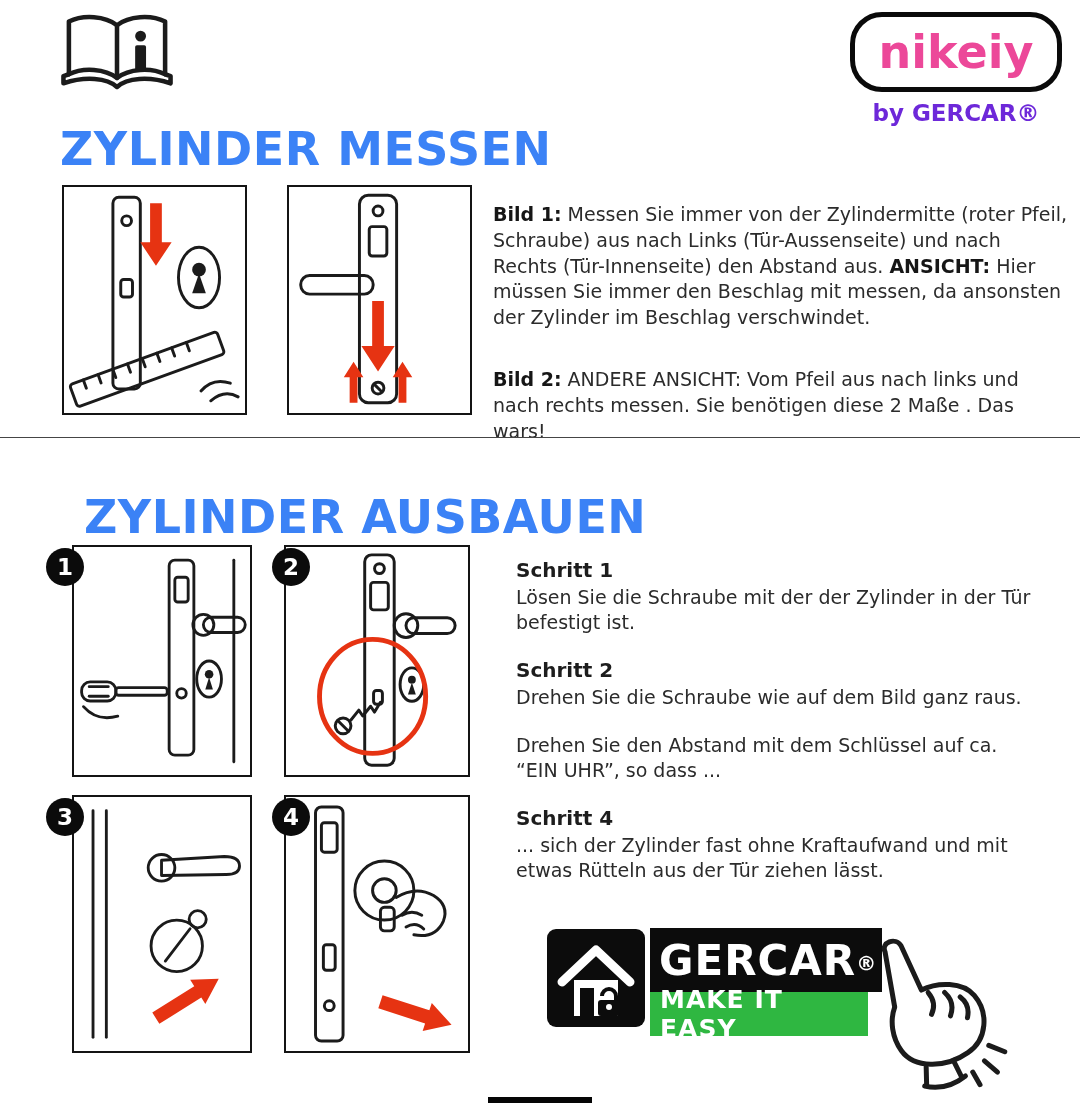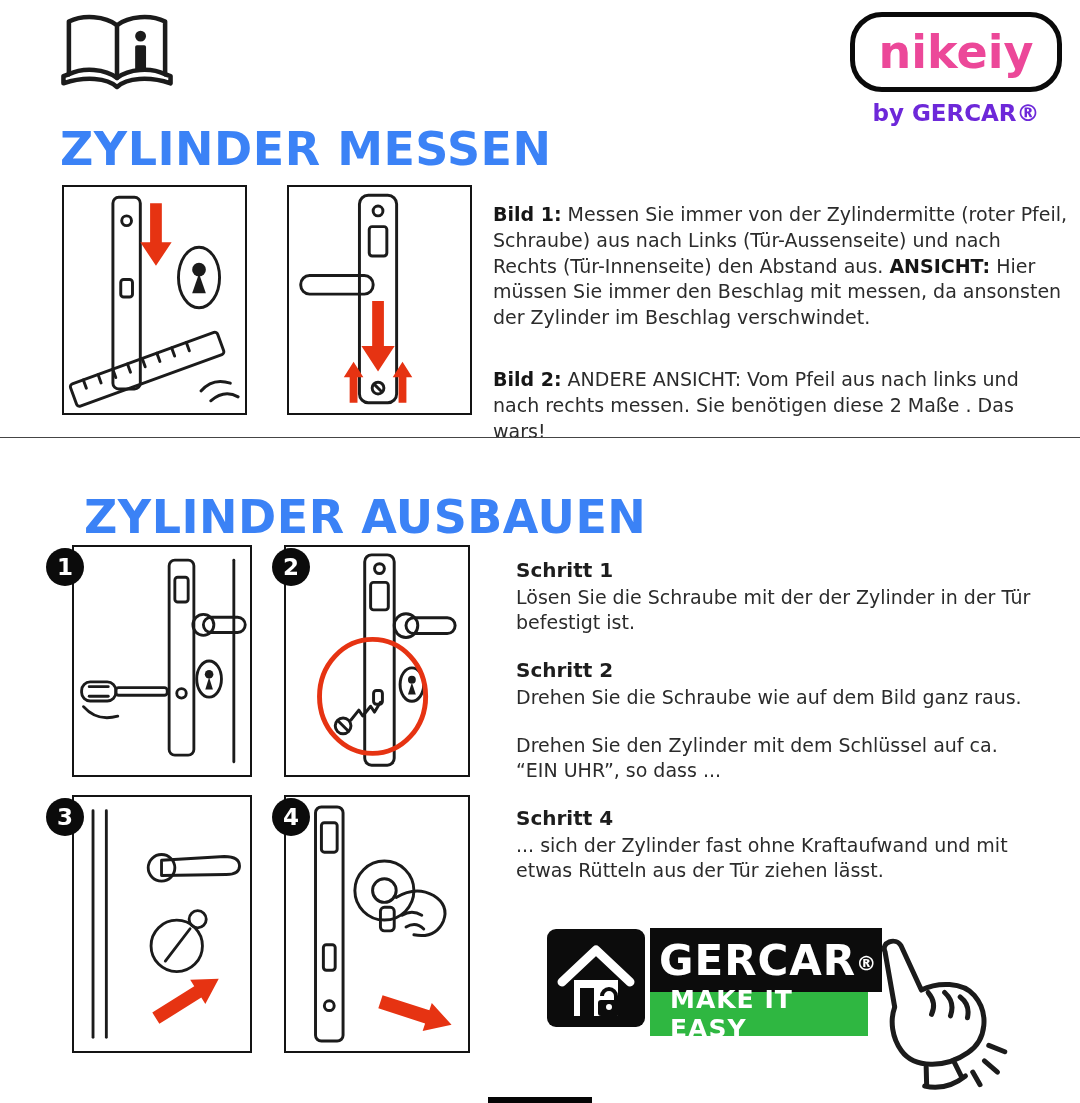--- a/index.html
+++ b/index.html
@@ -27,21 +27,21 @@
               display:flex; align-items:center; justify-content:center;
               font-size:46px; font-weight:bold; color:#ec4899; }
   .byline{ width:212px; text-align:center; font-size:23px; font-weight:bold; color:#6d28d9; }
 
   .divider{ border-top:1px solid #454545; }
 
   .gercar-black{ background:#0c0c0c; color:#fff; display:flex; align-items:center;
                  padding-left:14px; font-size:42px; font-weight:bold; letter-spacing:1px; }
   .gercar-black sup{ font-size:20px; vertical-align:top; line-height:1; margin-top:6px; }
   .gercar-green{ background:var(--green); color:#fff; display:flex; align-items:center;
-                 padding-left:20px; font-size:25px; font-weight:bold; letter-spacing:1px; }
+                 padding-left:10px; font-size:25px; font-weight:bold; letter-spacing:1px; }
 
   .bottom-strip{ background:#050505; }
 
   
   .ink{ stroke:var(--ink); stroke-width:3; fill:none; stroke-linecap:round; stroke-linejoin:round; }
   .b5{ stroke-width:5; }
   .fillk{ fill:var(--ink); stroke:none; }
   .redf{ fill:var(--arrow-red); stroke:none; }
   .reds{ stroke:var(--arrow-red); fill:none; stroke-width:5; }
 </style>
@@ -205,21 +205,21 @@
   <div class="abs" style="left:516px; top:558px; width:515px;">
     <div>
       <div class="step-label">Schritt 1</div>
       <div class="step-text">Lösen Sie die Schraube mit der der Zylinder in der Tür befestigt ist.</div>
     </div>
     <div>
       <div class="step-label">Schritt 2</div>
       <div class="step-text">Drehen Sie die Schraube wie auf dem Bild ganz raus.</div>
     </div>
     <div>
-      <div class="step-text">Drehen Sie den Zylinder mit dem Schlüssel auf ca. “EIN UHR”, so dass ...</div>
+      <div class="step-text">Drehen Sie den Abstand mit dem Schlüssel auf ca. “EIN UHR”, so dass ...</div>
     </div>
     <div>
       <div class="step-label">Schritt 4</div>
       <div class="step-text">... sich der Zylinder fast ohne Kraftaufwand und mit etwas Rütteln aus der Tür ziehen lässt.</div>
     </div>
   </div>
 
   <svg class="abs" style="left:546px; top:928px;" width="100" height="100" viewBox="0 0 100 100">
     <rect x="1" y="1" width="98" height="98" rx="9" fill="#0c0c0c"></rect>
     <path d="M 16,54 L 50,22 L 84,54" stroke="#fff" stroke-width="9" fill="none" stroke-linecap="round" stroke-linejoin="round"></path>

